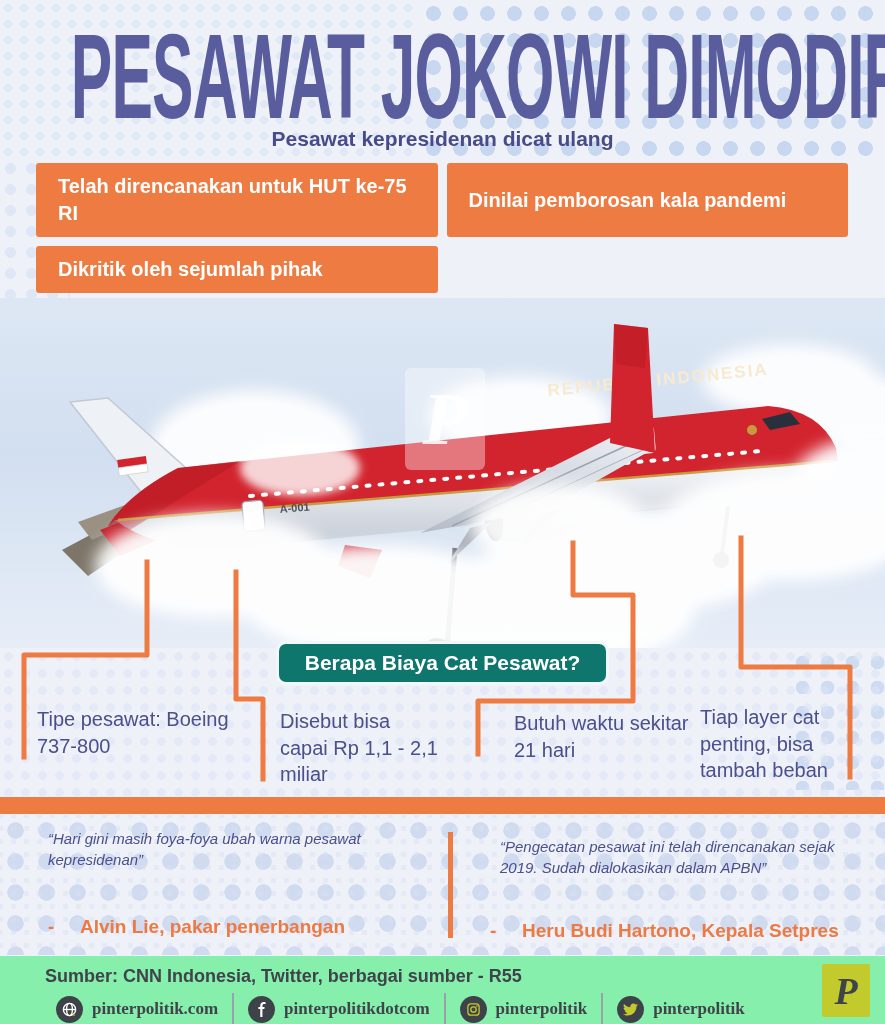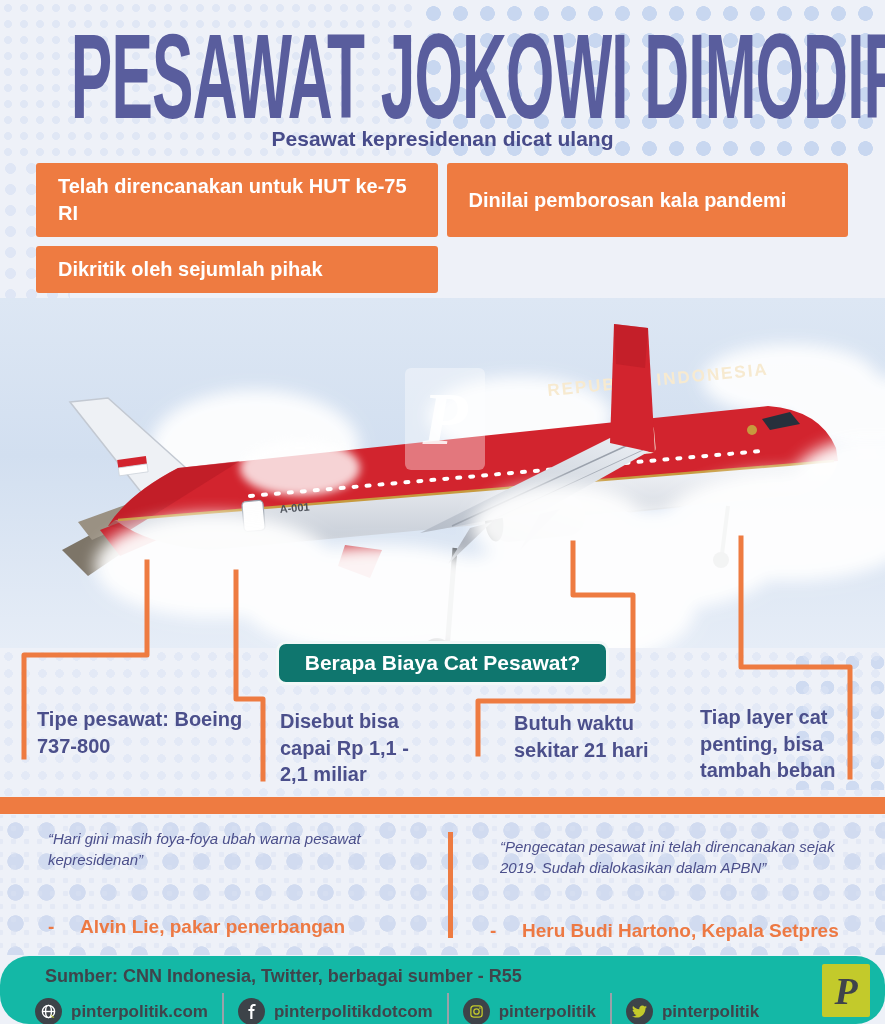--- a/index.html
+++ b/index.html
@@ -29,42 +29,42 @@
              font-size:74px;color:rgba(255,255,255,0.85);}
 
   
   #connectors{position:absolute;top:0;left:0;width:885px;height:1024px;pointer-events:none;}
 
   
   #banner{position:absolute;top:641px;left:0;width:885px;text-align:center;}
   #banner span{display:inline-block;background:#0f766e;border:3px solid rgba(255,255,255,0.95);
                border-radius:10px;color:#fff;font-weight:bold;font-size:21px;padding:7px 26px;}
 
-  .cost-item{position:absolute;color:#4b4f8b;font-size:20px;font-weight:700;line-height:1.33;}
+  .cost-item{position:absolute;color:#4b4f8b;font-size:20px;font-weight:400;line-height:1.33;}
   #item1{top:706px;left:37px;width:210px;}
   #item2{top:708px;left:280px;width:160px;}
   #item3{top:710px;left:495px;width:180px;margin-left:19px;}
   #item4{top:704px;left:700px;width:160px;}
 
   #orange-bar{position:absolute;top:797px;left:0;width:885px;height:17px;background:#ee7b41;}
 
   
   .quote-text{position:absolute;font-style:italic;font-size:15px;line-height:1.42;color:#4b4f8b;}
   #quote1{top:828px;left:48px;width:330px;}
   #quote2{top:836px;left:500px;width:370px;}
   .attr{position:absolute;color:#ed7943;font-weight:bold;font-size:19px;display:flex;}
   .attr .dash{width:32px;}
   #attr1{top:916px;left:48px;}
   #attr2{top:920px;left:490px;}
   #quote-divider{position:absolute;top:832px;left:448px;width:5px;height:106px;background:#ee7b41;}
 
   
-  #footer{position:absolute;top:956px;left:0;width:885px;height:68px;background:#14b8a6;border-radius:29px;}
+  #footer{position:absolute;top:956px;left:0;width:885px;height:68px;background:#86efac;}
   #source{position:absolute;top:10px;left:45px;font-size:18px;font-weight:bold;color:#3f444b;}
-  #socials{position:absolute;top:37px;left:35px;display:flex;align-items:flex-end;}
+  #socials{position:absolute;top:37px;left:56px;display:flex;align-items:center;font-family:Liberation Serif, serif;}
   .social{display:flex;align-items:center;gap:9px;}
   .social .label{font-size:17px;font-weight:bold;color:#3f444b;}
   .badge{width:27px;height:27px;border-radius:50%;background:#3d4349;
          display:flex;align-items:center;justify-content:center;flex:0 0 auto;}
   .sep{width:2px;height:32px;background:#9ba1a9;margin:0 14px;}
   #plogo{position:absolute;top:964px;left:822px;width:48px;height:53px;background:#c3ca2b;
          border-radius:2px;display:flex;align-items:center;justify-content:center;
          font-family:"Liberation Serif",serif;font-style:italic;font-weight:bold;
          font-size:38px;color:#3f444b;}
 </style>

